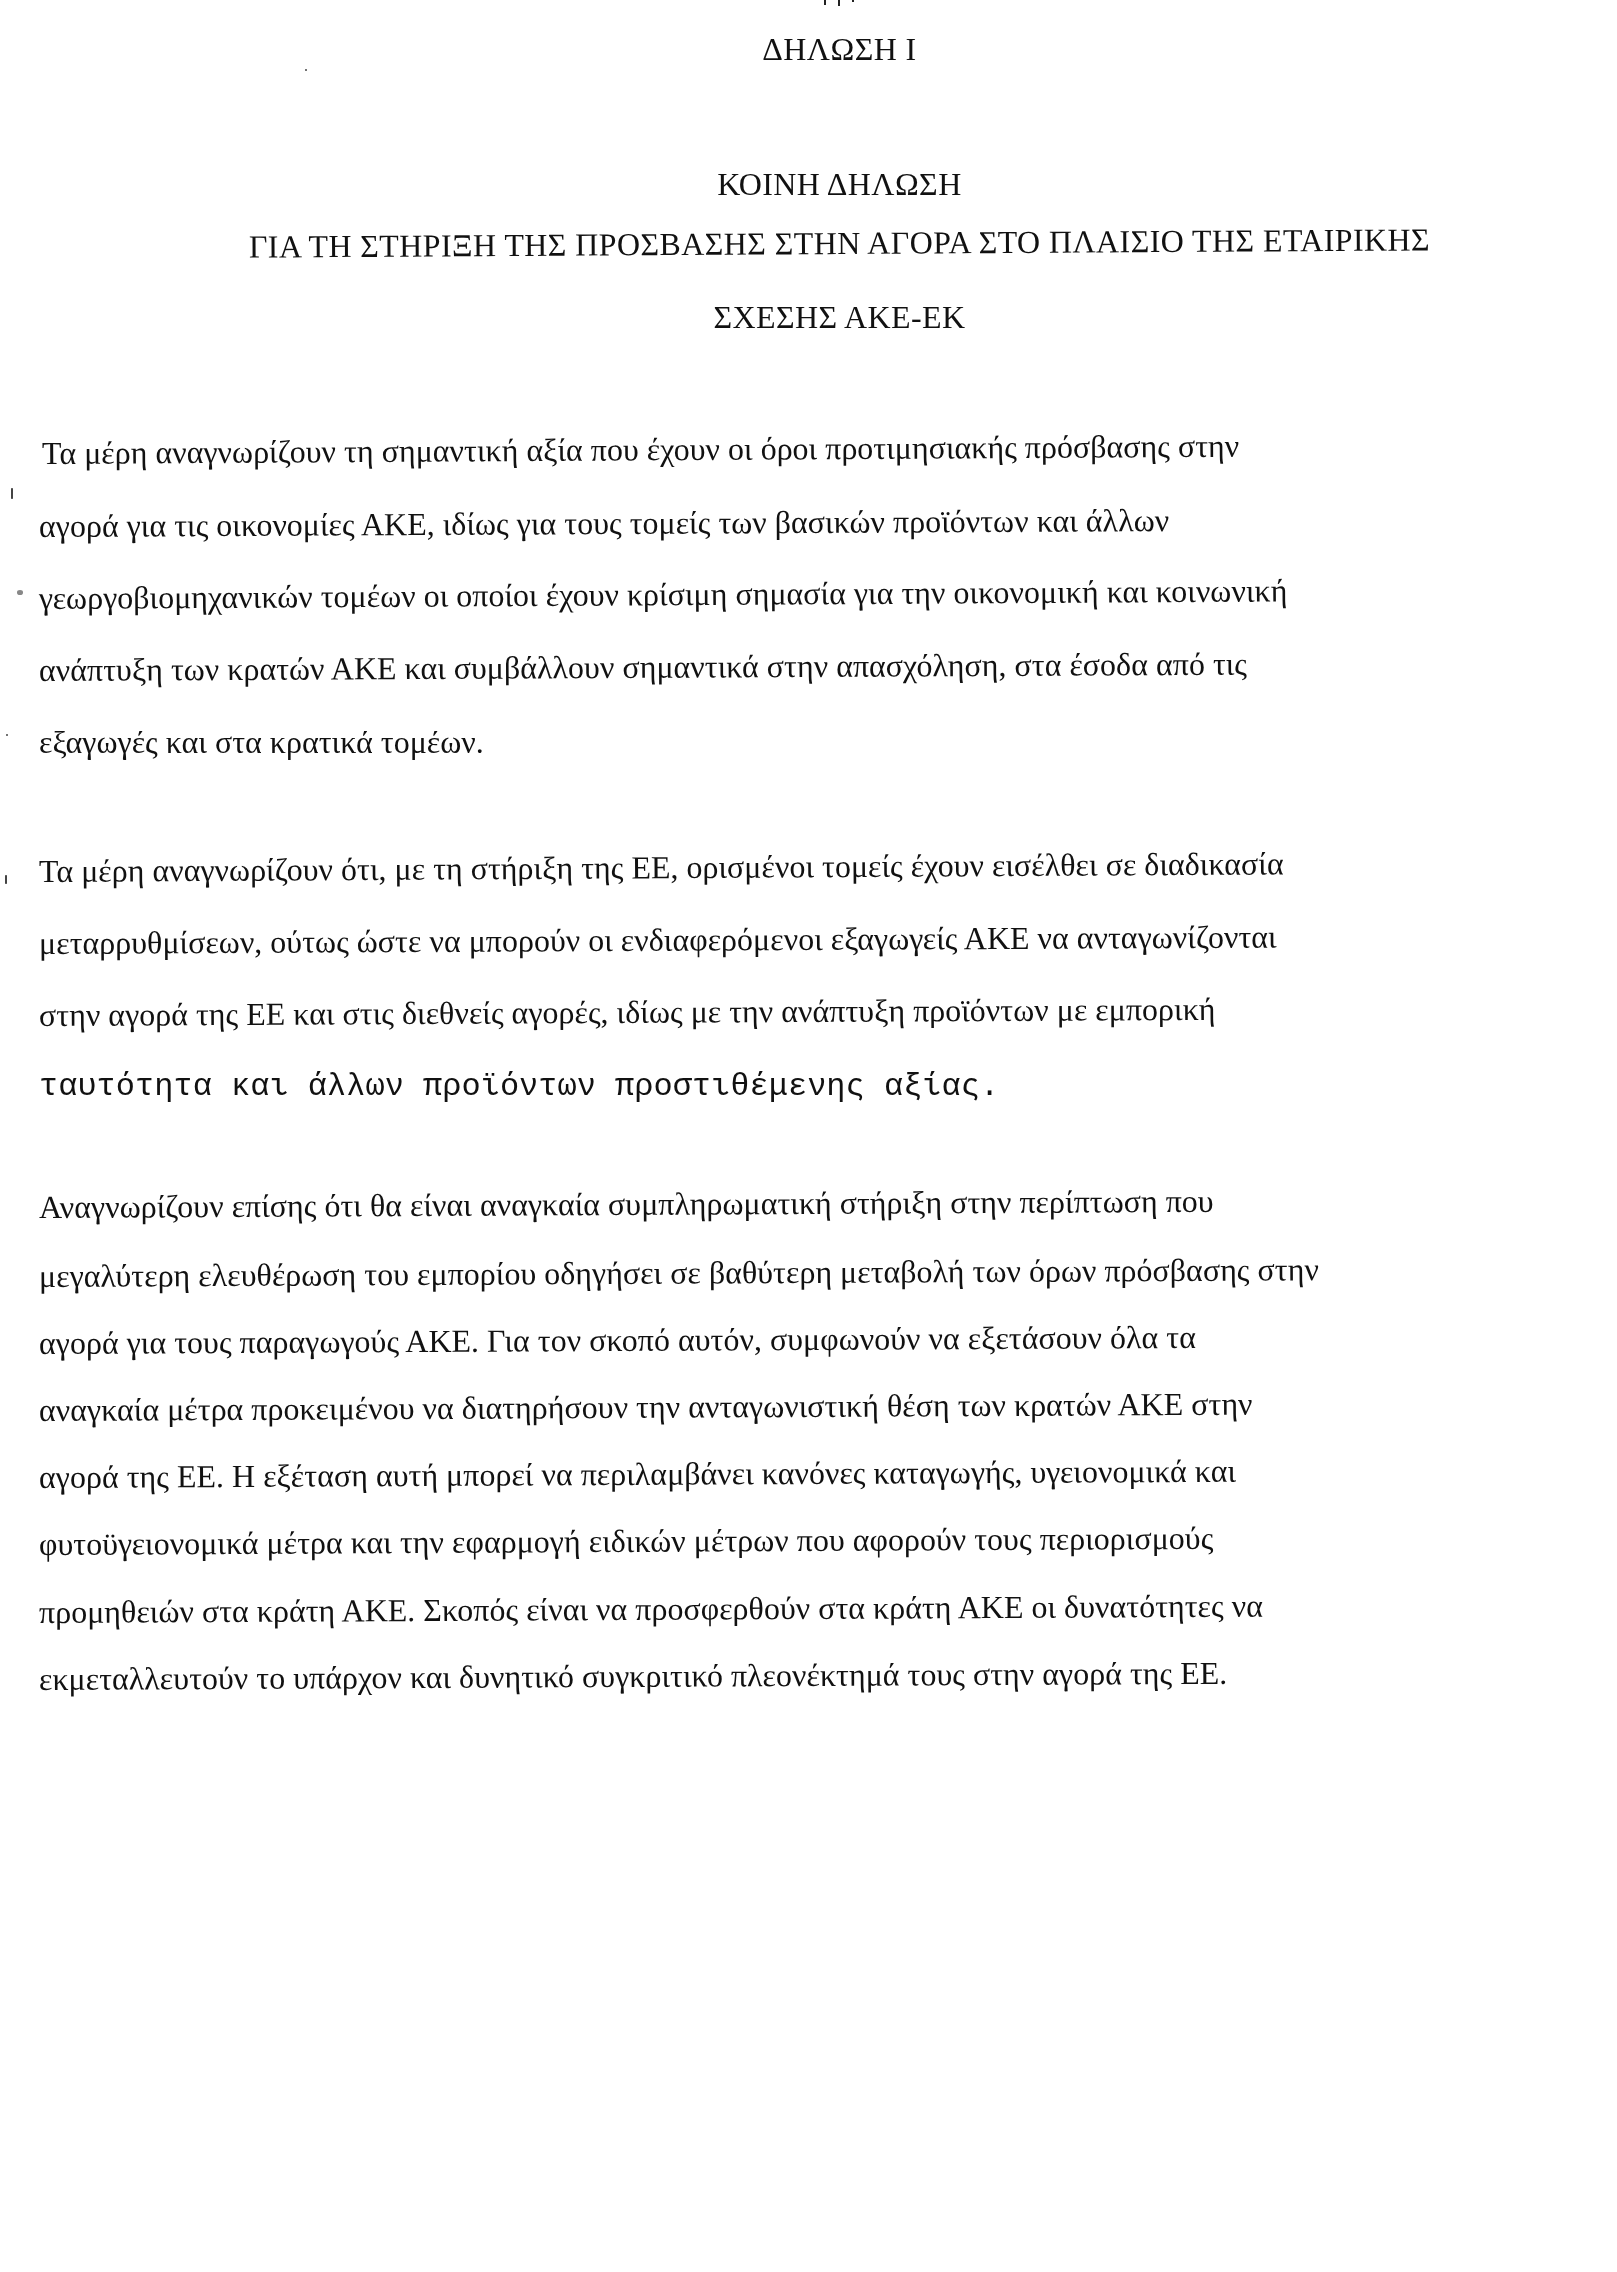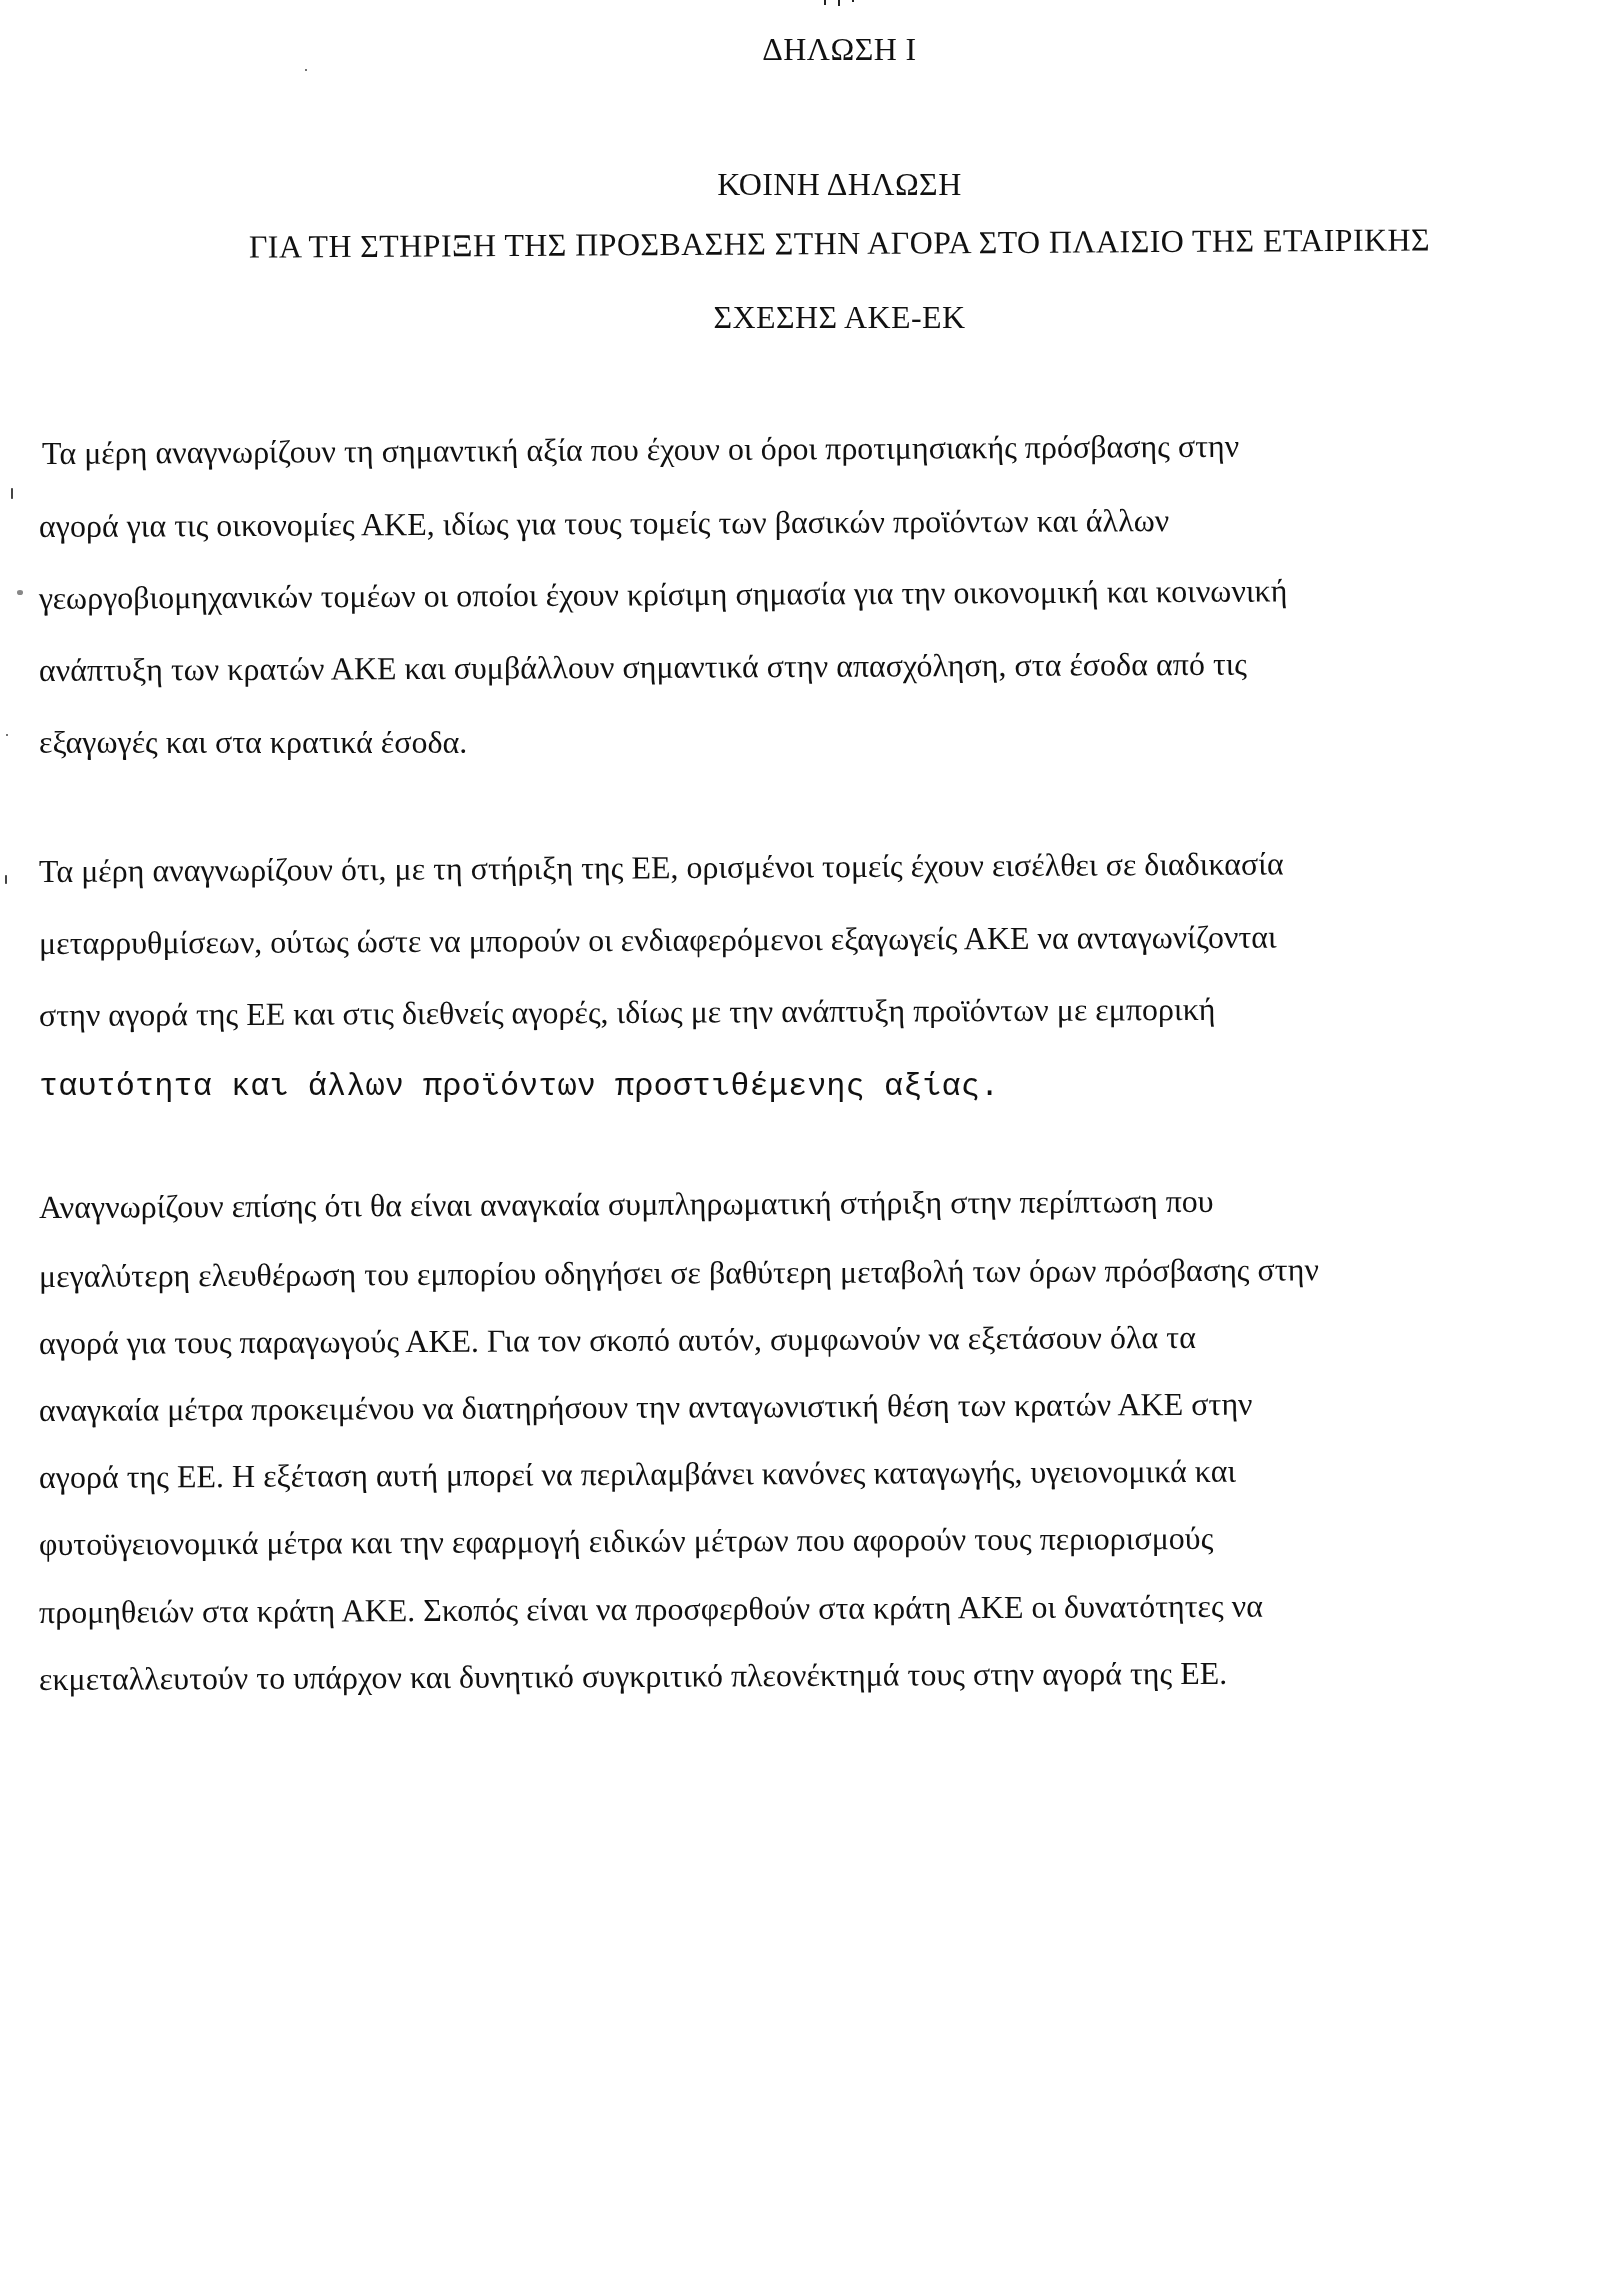--- a/index.html
+++ b/index.html
@@ -89,21 +89,21 @@
   <div class="heading h-declaration">ΔΗΛΩΣΗ I</div>
   <div class="heading h-joint">ΚΟΙΝΗ ΔΗΛΩΣΗ</div>
   <div class="heading h-subject1">ΓΙΑ ΤΗ ΣΤΗΡΙΞΗ ΤΗΣ ΠΡΟΣΒΑΣΗΣ ΣΤΗΝ ΑΓΟΡΑ ΣΤΟ ΠΛΑΙΣΙΟ ΤΗΣ ΕΤΑΙΡΙΚΗΣ</div>
   <div class="heading h-subject2">ΣΧΕΣΗΣ ΑΚΕ-ΕΚ</div>
 
   <div class="para p1">
     <div class="line" style="top:0px;left:3.1px;transform:rotate(-0.35deg);">Τα μέρη αναγνωρίζουν τη σημαντική αξία που έχουν οι όροι προτιμησιακής πρόσβασης στην</div>
     <div class="line" style="top:73px;left:0px;transform:rotate(-0.3deg);">αγορά για τις οικονομίες ΑΚΕ, ιδίως για τους τομείς των βασικών προϊόντων και άλλων</div>
     <div class="line" style="top:145px;left:0px;transform:rotate(-0.35deg);">γεωργοβιομηχανικών τομέων οι οποίοι έχουν κρίσιμη σημασία για την οικονομική και κοινωνική</div>
     <div class="line" style="top:217px;left:0px;transform:rotate(-0.3deg);">ανάπτυξη των κρατών ΑΚΕ και συμβάλλουν σημαντικά στην απασχόληση, στα έσοδα από τις</div>
-    <div class="line" style="top:289px;left:0px;">εξαγωγές και στα κρατικά έσοδα.</div>
+    <div class="line" style="top:289px;left:0px;">εξαγωγές και στα κρατικά τομέων.</div>
   </div>
 
   <div class="para p2">
     <div class="line" style="top:0px;left:0px;transform:rotate(-0.35deg);">Τα μέρη αναγνωρίζουν ότι, με τη στήριξη της ΕΕ, ορισμένοι τομείς έχουν εισέλθει σε διαδικασία</div>
     <div class="line" style="top:72px;left:0px;transform:rotate(-0.3deg);">μεταρρυθμίσεων, ούτως ώστε να μπορούν οι ενδιαφερόμενοι εξαγωγείς ΑΚΕ να ανταγωνίζονται</div>
     <div class="line" style="top:144px;left:0px;transform:rotate(-0.3deg);">στην αγορά της ΕΕ και στις διεθνείς αγορές, ιδίως με την ανάπτυξη προϊόντων με εμπορική</div>
     <div class="line" style="top:216px;left:0px;font-family:Liberation Mono, monospace;">ταυτότητα και άλλων προϊόντων προστιθέμενης αξίας.</div>
   </div>
 
   <div class="para p3">

